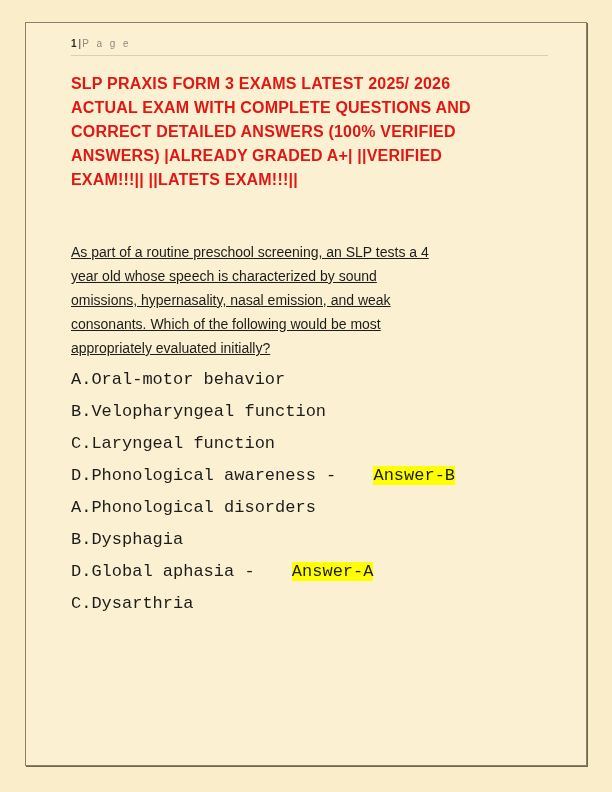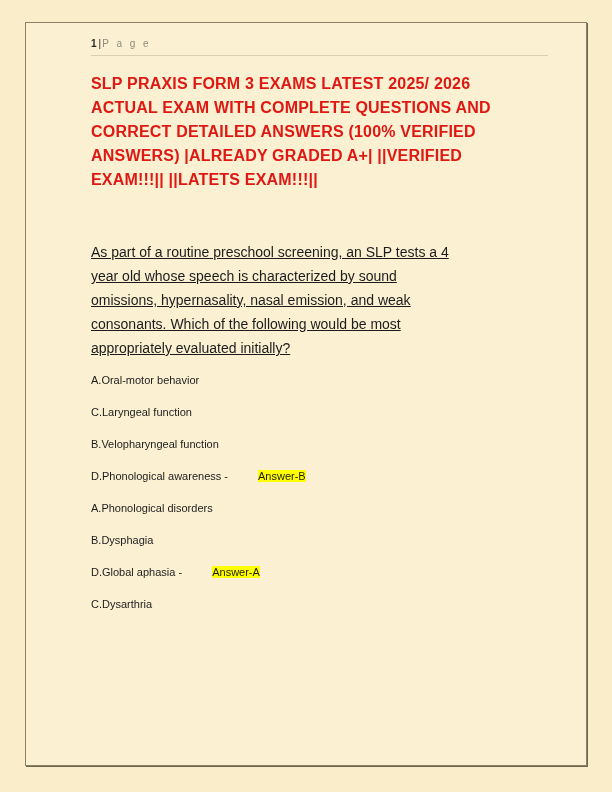--- a/index.html
+++ b/index.html
@@ -25,21 +25,21 @@
   }
   .page {
     position: absolute;
     left: 25px;
     top: 22px;
     width: 562px;
     height: 744px;
     background: var(--page-background);
     border: 1px solid var(--page-border);
     box-shadow: 1px 1px 0 var(--page-shadow);
-    padding: 14px 38px 0 65px;
+    padding: 14px 38px 0 45px;
   }
   .page-header {
     font-size: 10px;
     line-height: 13px;
     color: var(--body-text);
     padding-bottom: 5px;
     border-bottom: 1px solid var(--header-rule);
   }
   .page-header .page-num {
     font-weight: bold;
@@ -66,23 +66,24 @@
   .question {
     margin: 48px 0 8px 0;
     font-size: 14px;
     line-height: 24px;
     color: var(--body-text);
     white-space: pre-line;
     text-decoration: underline;
   }
   .option {
     margin: 0 0 8px 0;
-    font-size: 11px;
+    font-size: 17px;
     line-height: 24px;
     color: var(--body-text);
+    font-family: Liberation Mono, monospace;
   }
   .answer-highlight {
     background: var(--highlight-yellow);
     margin-left: 27px;
   }
 </style>
 </head>
 <body>
 
 <div class="page">
@@ -96,22 +97,22 @@
 CORRECT DETAILED ANSWERS (100% VERIFIED
 ANSWERS) |ALREADY GRADED A+| ||VERIFIED
 EXAM!!!|| ||LATETS EXAM!!!||</div>
 
   <p class="question">As part of a routine preschool screening, an SLP tests a 4
 year old whose speech is characterized by sound
 omissions, hypernasality, nasal emission, and weak
 consonants. Which of the following would be most
 appropriately evaluated initially?</p>
   <p class="option">A.Oral-motor behavior</p>
+  <p class="option">B.Velopharyngeal function</p>
   <p class="option">C.Laryngeal function</p>
-  <p class="option">B.Velopharyngeal function</p>
   <p class="option"><span>D.Phonological awareness - </span><span class="answer-highlight">Answer-B</span></p>
 
   <p class="option">A.Phonological disorders</p>
   <p class="option">B.Dysphagia</p>
   <p class="option"><span>D.Global aphasia - </span><span class="answer-highlight">Answer-A</span></p>
   <p class="option">C.Dysarthria</p>
 
 </div>
 
 </body></html>

